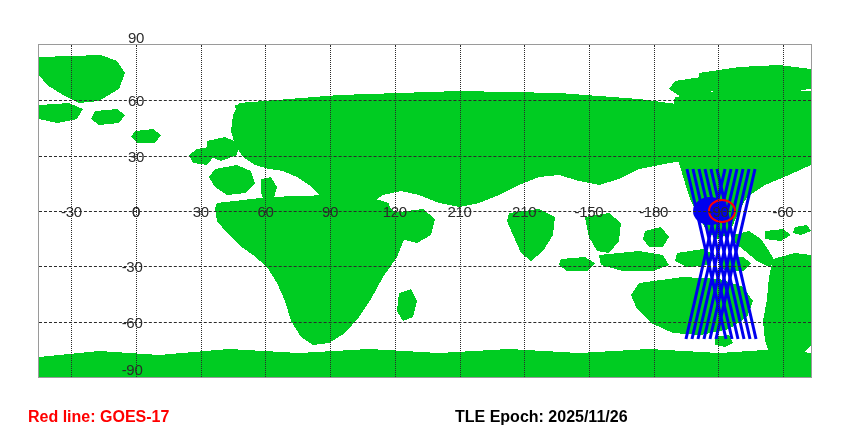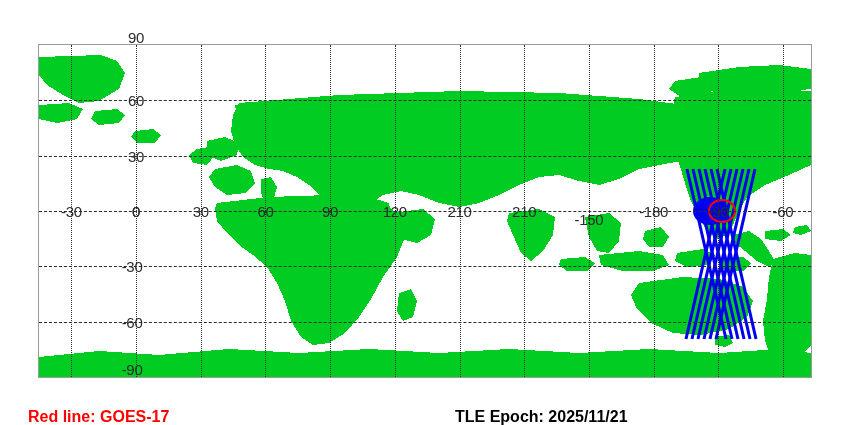--- a/index.html
+++ b/index.html
@@ -180,31 +180,31 @@
 
   <div id="tick-labels">
       <div class="tick lon" style="left: 71.3464px; top: 211px;">-30</div>
       <div class="tick lon" style="left: 136.039px; top: 211px;">0</div>
       <div class="tick lon" style="left: 200.732px; top: 211px;">30</div>
       <div class="tick lon" style="left: 265.425px; top: 211px;">60</div>
       <div class="tick lon" style="left: 330.117px; top: 211px;">90</div>
       <div class="tick lon" style="left: 394.81px; top: 211px;">120</div>
       <div class="tick lon" style="left: 459.503px; top: 211px;">210</div>
       <div class="tick lon" style="left: 524.196px; top: 211px;">210</div>
-      <div class="tick lon" style="left: 588.888px; top: 219px;">-150</div>
+      <div class="tick lon" style="left: 588.888px; top: 211px;">-150</div>
       <div class="tick lon" style="left: 653.581px; top: 211px;">-180</div>
       <div class="tick lon" style="left: 718.274px; top: 211px;">-90</div>
       <div class="tick lon" style="left: 782.966px; top: 211px;">-60</div>
       <div class="tick lat" style="left: 136.039px; top: 37px;">90</div>
       <div class="tick lat" style="left: 136.039px; top: 100.333px;">60</div>
       <div class="tick lat" style="left: 136.039px; top: 155.667px;">30</div>
       <div class="tick lat" style="left: 136.039px; top: 211px;">0</div>
       <div class="tick lat" style="left: 132.039px; top: 266.333px;">-30</div>
       <div class="tick lat" style="left: 132.039px; top: 321.667px;">-60</div>
       <div class="tick lat" style="left: 132.039px; top: 369px;">-90</div>
     </div>
 
   <div id="legend">
     <div class="legend-item" id="legend-red">Red line: GOES-17</div>
-    <div class="legend-item" id="legend-epoch">TLE Epoch: 2025/11/21</div>
+    <div class="legend-item" id="legend-epoch">TLE Epoch: 2025/11/26</div>
   </div>
 
 </div>
 
 </body></html>

